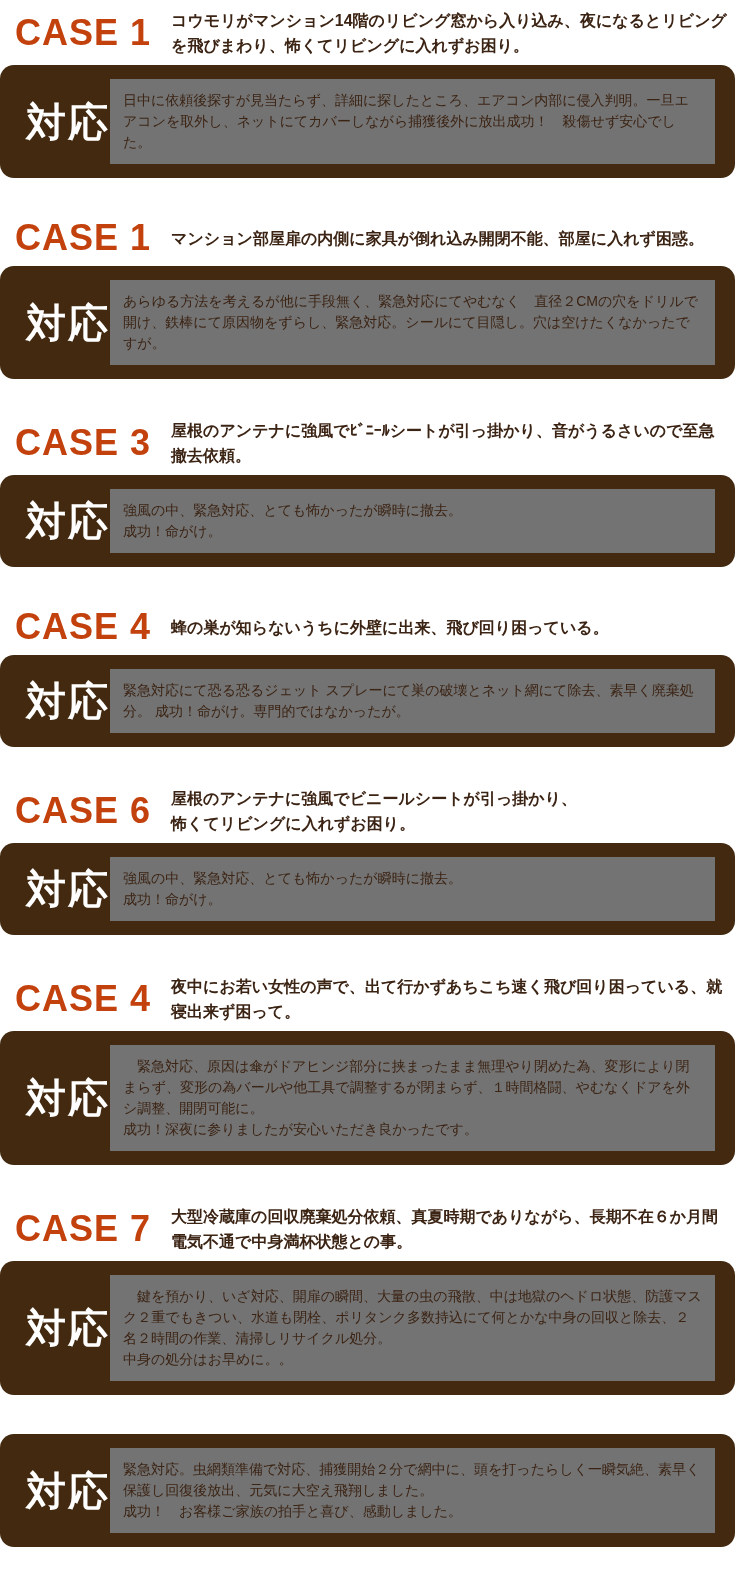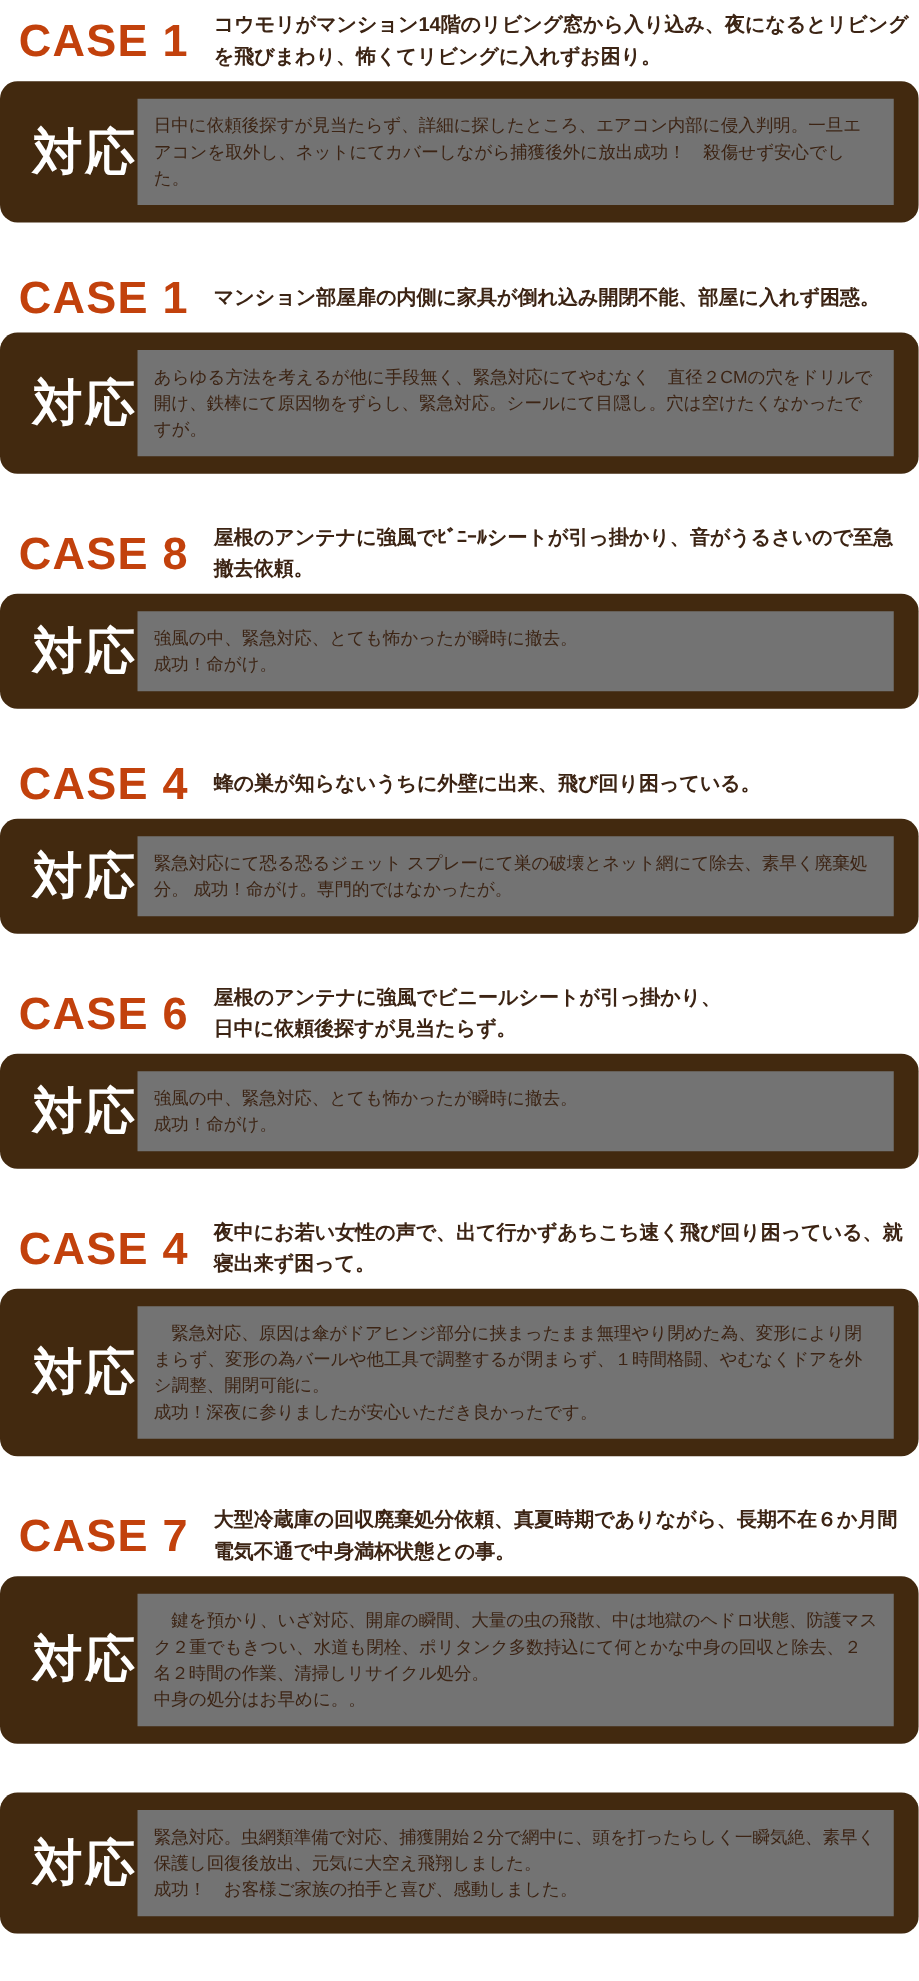--- a/index.html
+++ b/index.html
@@ -105,21 +105,21 @@
     <div class="response-panel">
       <span class="response-label">対応</span>
       <div class="response-body">
         <span class="response-text">あらゆる方法を考えるが他に手段無く、緊急対応にてやむなく　直径２CMの穴をドリルで開け、鉄棒にて原因物をずらし、緊急対応。シールにて目隠し。穴は空けたくなかったですが。</span>
       </div>
     </div>
   </section>
 
   <section class="case">
     <div class="case-header">
-      <span class="case-label">CASE 8</span>
+      <span class="case-label">CASE 3</span>
       <span class="case-problem">屋根のアンテナに強風でﾋﾞﾆｰﾙシートが引っ掛かり、音がうるさいので至急撤去依頼。</span>
     </div>
     <div class="response-panel">
       <span class="response-label">対応</span>
       <div class="response-body">
         <span class="response-text">強風の中、緊急対応、とても怖かったが瞬時に撤去。
 成功！命がけ。</span>
       </div>
     </div>
   </section>
@@ -134,21 +134,21 @@
       <div class="response-body">
         <span class="response-text">緊急対応にて恐る恐るジェット スプレーにて巣の破壊とネット網にて除去、素早く廃棄処分。 成功！命がけ。専門的ではなかったが。</span>
       </div>
     </div>
   </section>
 
   <section class="case">
     <div class="case-header">
       <span class="case-label">CASE 6</span>
       <span class="case-problem">屋根のアンテナに強風でビニールシートが引っ掛かり、
-日中に依頼後探すが見当たらず。</span>
+怖くてリビングに入れずお困り。</span>
     </div>
     <div class="response-panel">
       <span class="response-label">対応</span>
       <div class="response-body">
         <span class="response-text">強風の中、緊急対応、とても怖かったが瞬時に撤去。
 成功！命がけ。</span>
       </div>
     </div>
   </section>
 

